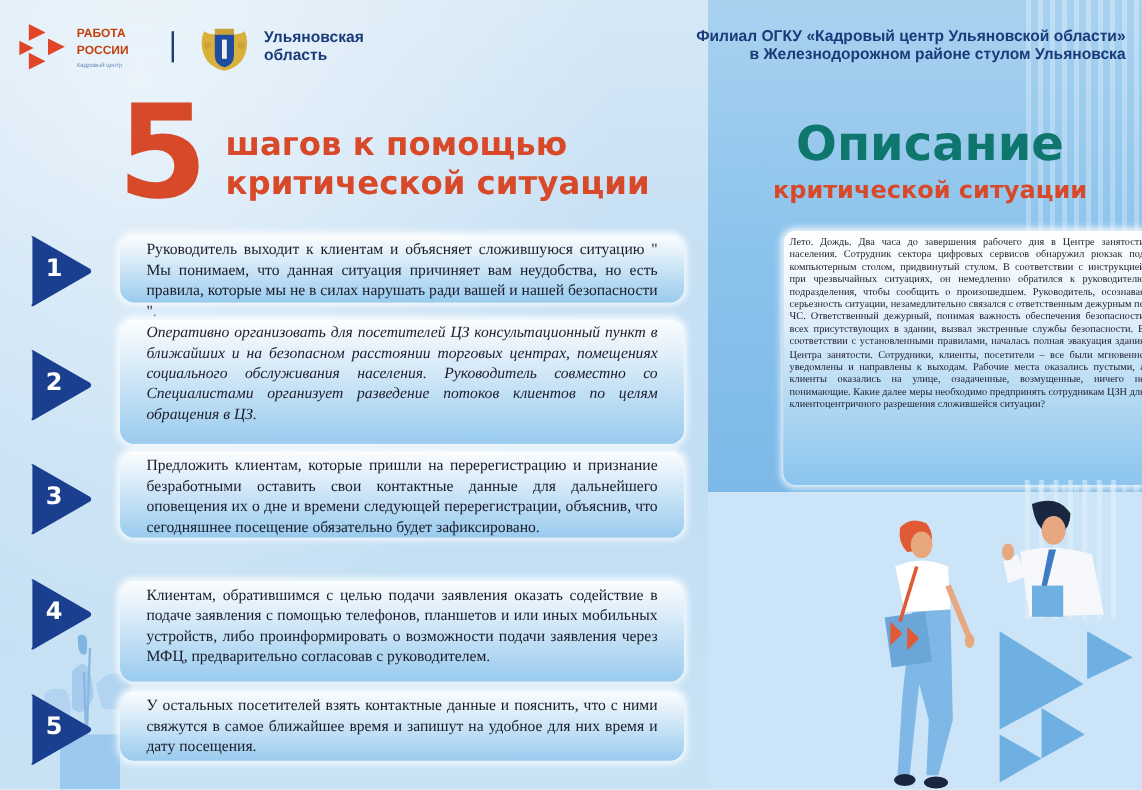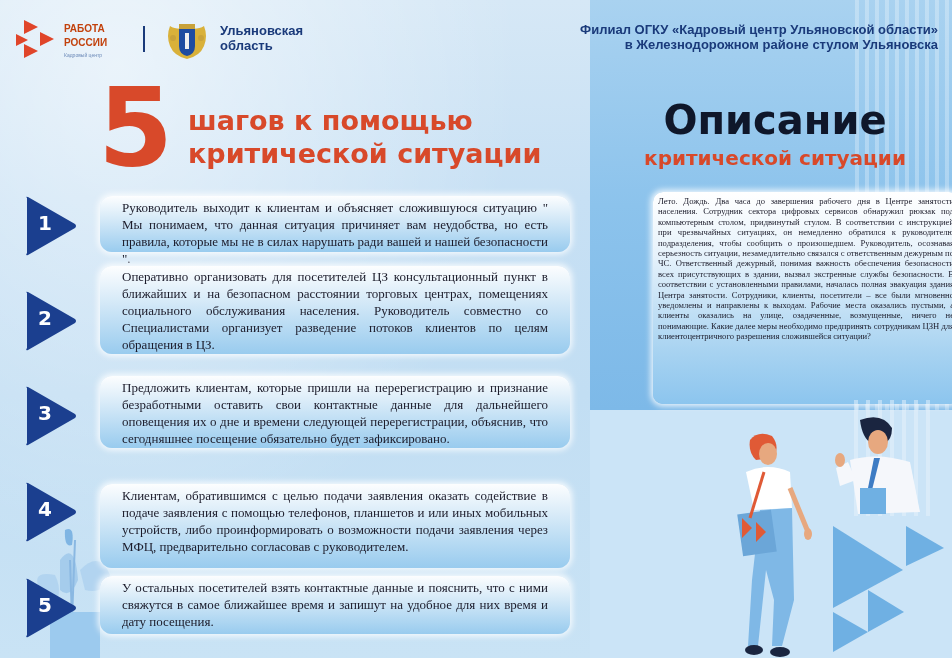--- a/index.html
+++ b/index.html
@@ -49,21 +49,21 @@
   .big5 {
     position: absolute; left: 98px; top: 74px; font-family: "DejaVu Sans", sans-serif;
     font-weight: bold; font-size: 108px; line-height: 108px; color: #d8492a; letter-spacing: -2px;
   }
   .steps-title {
     position: absolute; left: 188px; top: 104px; font-family: "DejaVu Sans", sans-serif;
     font-weight: bold; font-size: 27px; line-height: 33px; color: #d8492a;
   }
   .desc-title {
     position: absolute; left: 606px; top: 97px; width: 338px; text-align: center;
-    font-family: "DejaVu Sans", sans-serif; font-weight: bold; font-size: 40px; line-height: 46px; color: #0f172a;
+    font-family: "DejaVu Sans", sans-serif; font-weight: bold; font-size: 40px; line-height: 46px; color: #0f766e;
   }
   .desc-subtitle {
     position: absolute; left: 606px; top: 145px; width: 338px; text-align: center;
     font-family: "DejaVu Sans", sans-serif; font-weight: bold; font-size: 20px; line-height: 26px; color: #d8492a;
   }
 
   
   .badge { position: absolute; left: 24px; width: 54px; height: 62px; }
   .badge svg { position: absolute; left: 0; top: 0; }
   .badge .num {
@@ -156,21 +156,21 @@
   <div class="num">1</div>
 </div>
 <div class="step-box" style="top:196px; height:56px;">Руководитель выходит к клиентам и объясняет сложившуюся ситуацию " Мы понимаем, что данная ситуация причиняет вам неудобства, но есть правила, которые мы не в силах нарушать ради вашей и нашей безопасности ".</div>
 
 <div class="badge" style="top:290px;">
   <svg width="54" height="62" viewBox="0 0 54 62">
       <path d="M3,3 Q1,1 4,2 L51,29 Q53,31 51,33 L4,60 Q1,61 3,58Z" fill="#1b3f8f"></path>
     </svg>
   <div class="num">2</div>
 </div>
-<div class="step-box" style="top:266px; height:88px; padding-top:2px;">Оперативно организовать для посетителей ЦЗ консультационный пункт в ближайших и на безопасном расстоянии торговых центрах, помещениях социального обслуживания населения. Руководитель совместно со Специалистами организует разведение потоков клиентов по целям обращения в ЦЗ.</div>
+<div class="step-box" style="top:266px; height:104px; padding-top:2px;font-style:italic;">Оперативно организовать для посетителей ЦЗ консультационный пункт в ближайших и на безопасном расстоянии торговых центрах, помещениях социального обслуживания населения. Руководитель совместно со Специалистами организует разведение потоков клиентов по целям обращения в ЦЗ.</div>
 
 <div class="badge" style="top:385px;">
   <svg width="54" height="62" viewBox="0 0 54 62">
       <path d="M3,3 Q1,1 4,2 L51,29 Q53,31 51,33 L4,60 Q1,61 3,58Z" fill="#1b3f8f"></path>
     </svg>
   <div class="num">3</div>
 </div>
 <div class="step-box" style="top:376px; height:72px;">Предложить клиентам, которые пришли на перерегистрацию и признание безработными оставить свои контактные данные для дальнейшего оповещения их о дне и времени следующей перерегистрации, объяснив, что сегодняшнее посещение обязательно будет зафиксировано.</div>
 
 <div class="badge" style="top:481px;">

